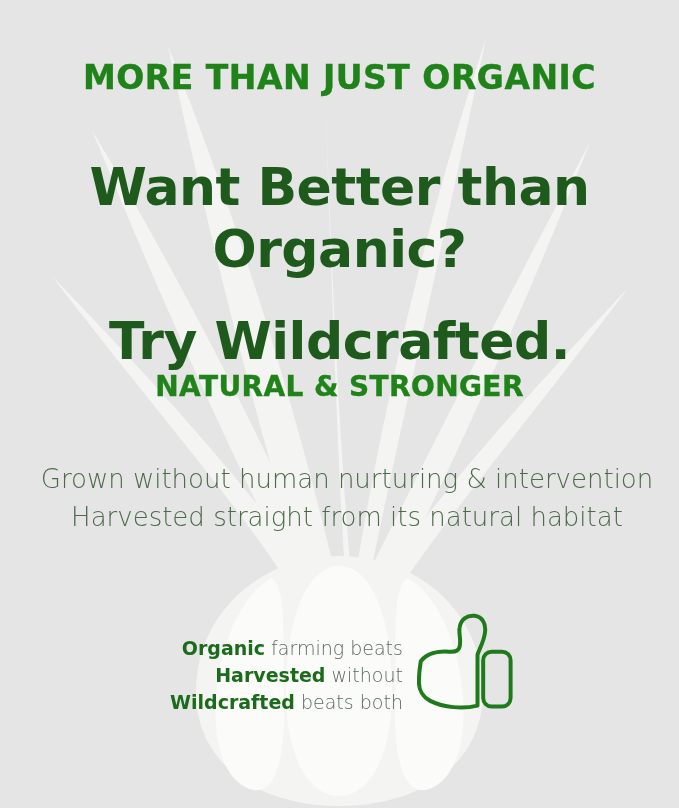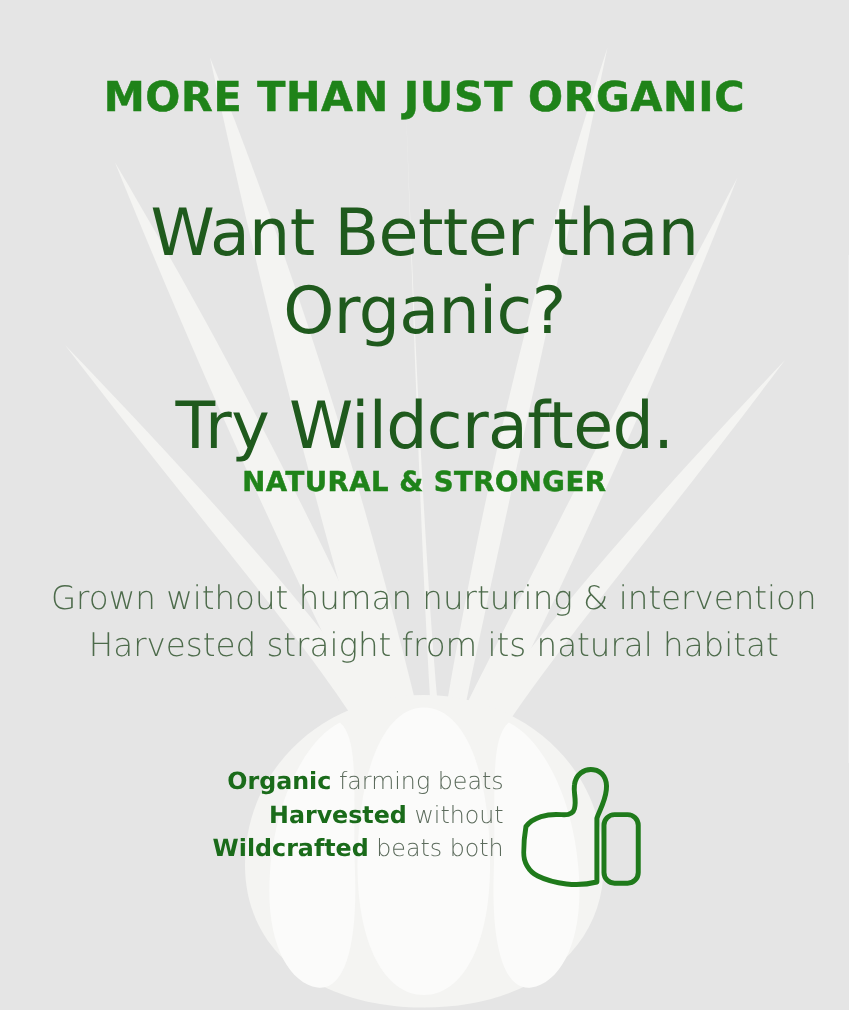--- a/index.html
+++ b/index.html
@@ -54,39 +54,39 @@
     color: #1f8319;
     -webkit-text-stroke: 0.4px #1f8319;
   }
 
   .headline {
     position: absolute;
     left: 0;
     right: 0;
     top: 156px;
     font-family: "DejaVu Sans", sans-serif;
-    font-weight: 400;
+    font-weight: 700;
     font-size: 52px;
     line-height: 62px;
     color: #1f5a1d;
     letter-spacing: -0.5px;
   }
   .headline .line2 {
     display: block;
     margin-top: 30px;
   }
 
   .subhead {
     position: absolute;
     left: 0;
     right: 0;
     top: 368px;
     font-family: "DejaVu Sans", sans-serif;
     font-weight: bold;
-    font-size: 22px;
+    font-size: 28px;
     letter-spacing: 0.4px;
     line-height: 38px;
     color: #1f8319;
     -webkit-text-stroke: 0.4px #1f8319;
   }
 
   .body-copy {
     position: absolute;
     left: 15px;
     right: 0;
@@ -102,21 +102,21 @@
   }
 
   
   .claim {
     position: absolute;
     left: 12px;
     right: 0;
     top: 612px;
     display: flex;
     justify-content: center;
-    align-items: flex-start;
+    align-items: flex-end;
     gap: 14px;
   }
 
   .claim-lines {
     text-align: right;
     font-family: "DejaVu Sans", sans-serif;
     font-size: 19px;
     line-height: 27px;
     color: #5c6b5c;
     font-weight: 300;

